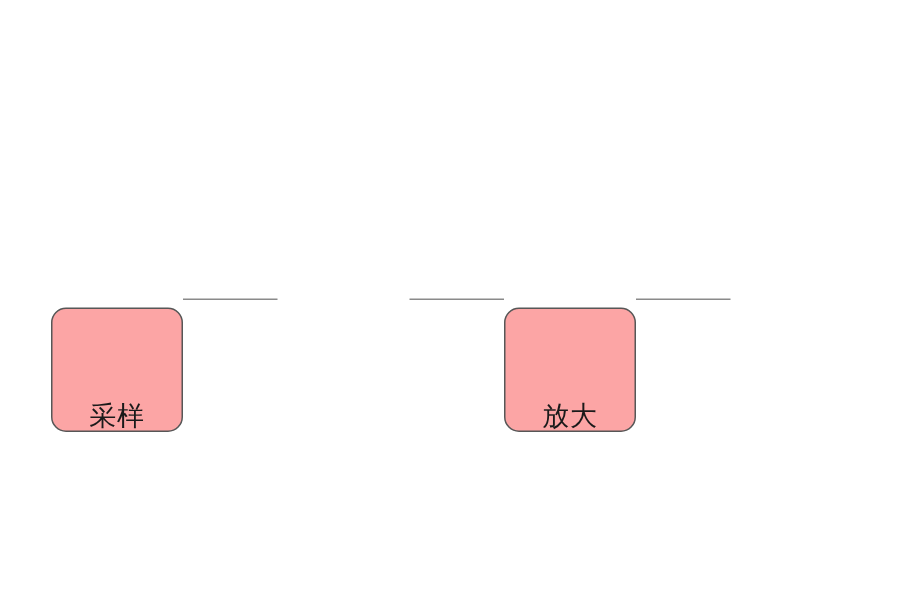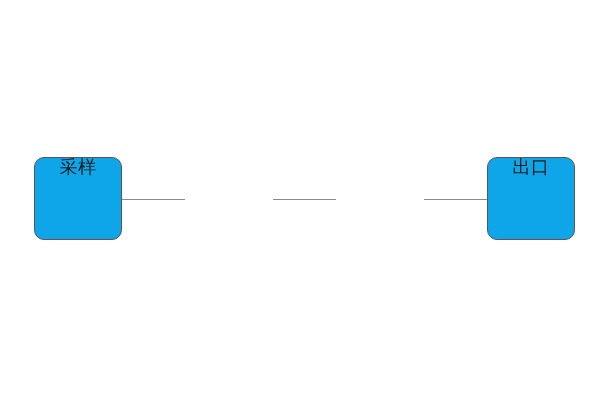--- a/index.html
+++ b/index.html
@@ -20,26 +20,27 @@
     width: 600px;
     height: 400px;
     background: #ffffff;
   }
 
   .flow-node {
     position: absolute;
     box-sizing: border-box;
     width: 88px;
     height: 83px;
-    background: #0ea5e9;
+    background: #fca5a5;
     border: 1.3px solid #575757;
     border-radius: 10px;
     display: flex;
-    align-items: flex-start;
+    align-items: flex-end;
     justify-content: center;
+    margin-top: 48px;
   }
 
   .flow-node-label {
     font-size: 18px;
     line-height: 1;
     color: #1a1a1a;
     letter-spacing: 0.5px;
     white-space: nowrap;
     user-select: none;
   }
@@ -57,20 +58,20 @@
 
   <div class="flow-node" style="left:34px; top:157px;">
     <span class="flow-node-label">采样</span>
   </div>
 
   <div class="flow-connector" style="left:122px; top:199px; width:63px;"></div>
 
 
   <div class="flow-connector" style="left:273px; top:199px; width:63px;"></div>
 
+  <div class="flow-node" style="left:336px; top:157px;">
+    <span class="flow-node-label">放大</span>
+  </div>
 
   <div class="flow-connector" style="left:424px; top:199px; width:63px;"></div>
 
-  <div class="flow-node" style="left:487px; top:157px;">
-    <span class="flow-node-label">出口</span>
-  </div>
 
 </div>
 
 </body></html>

